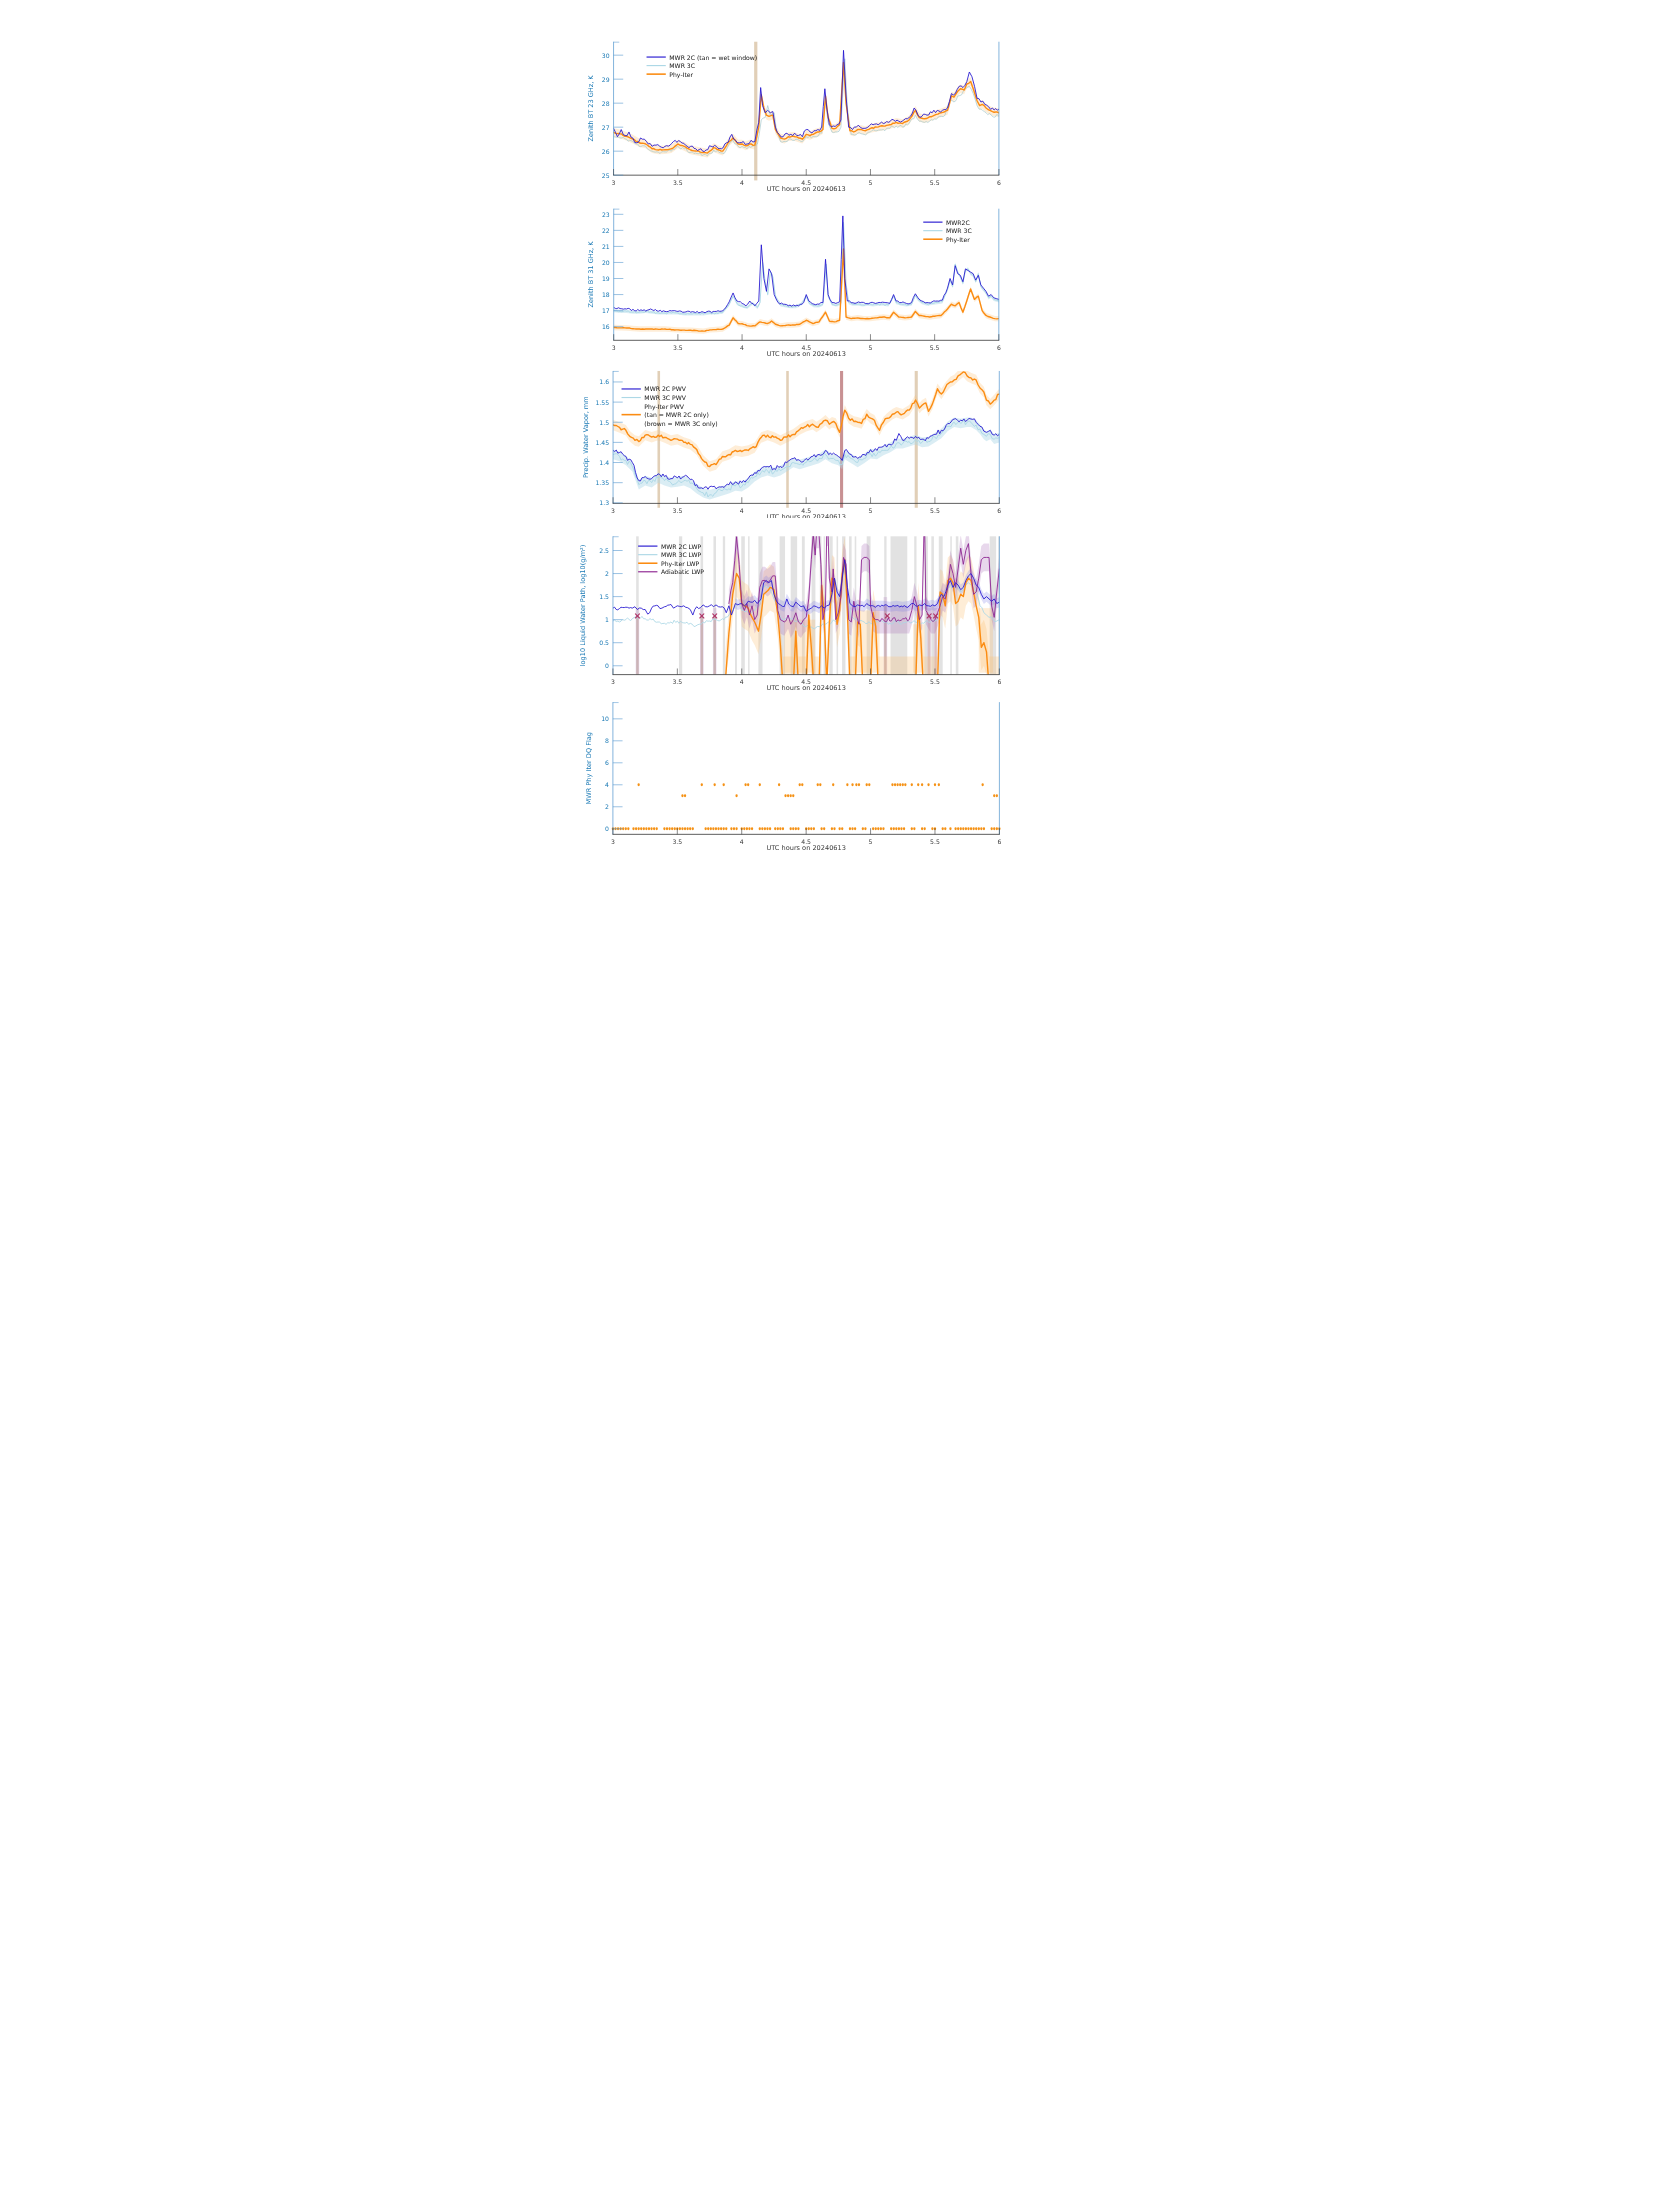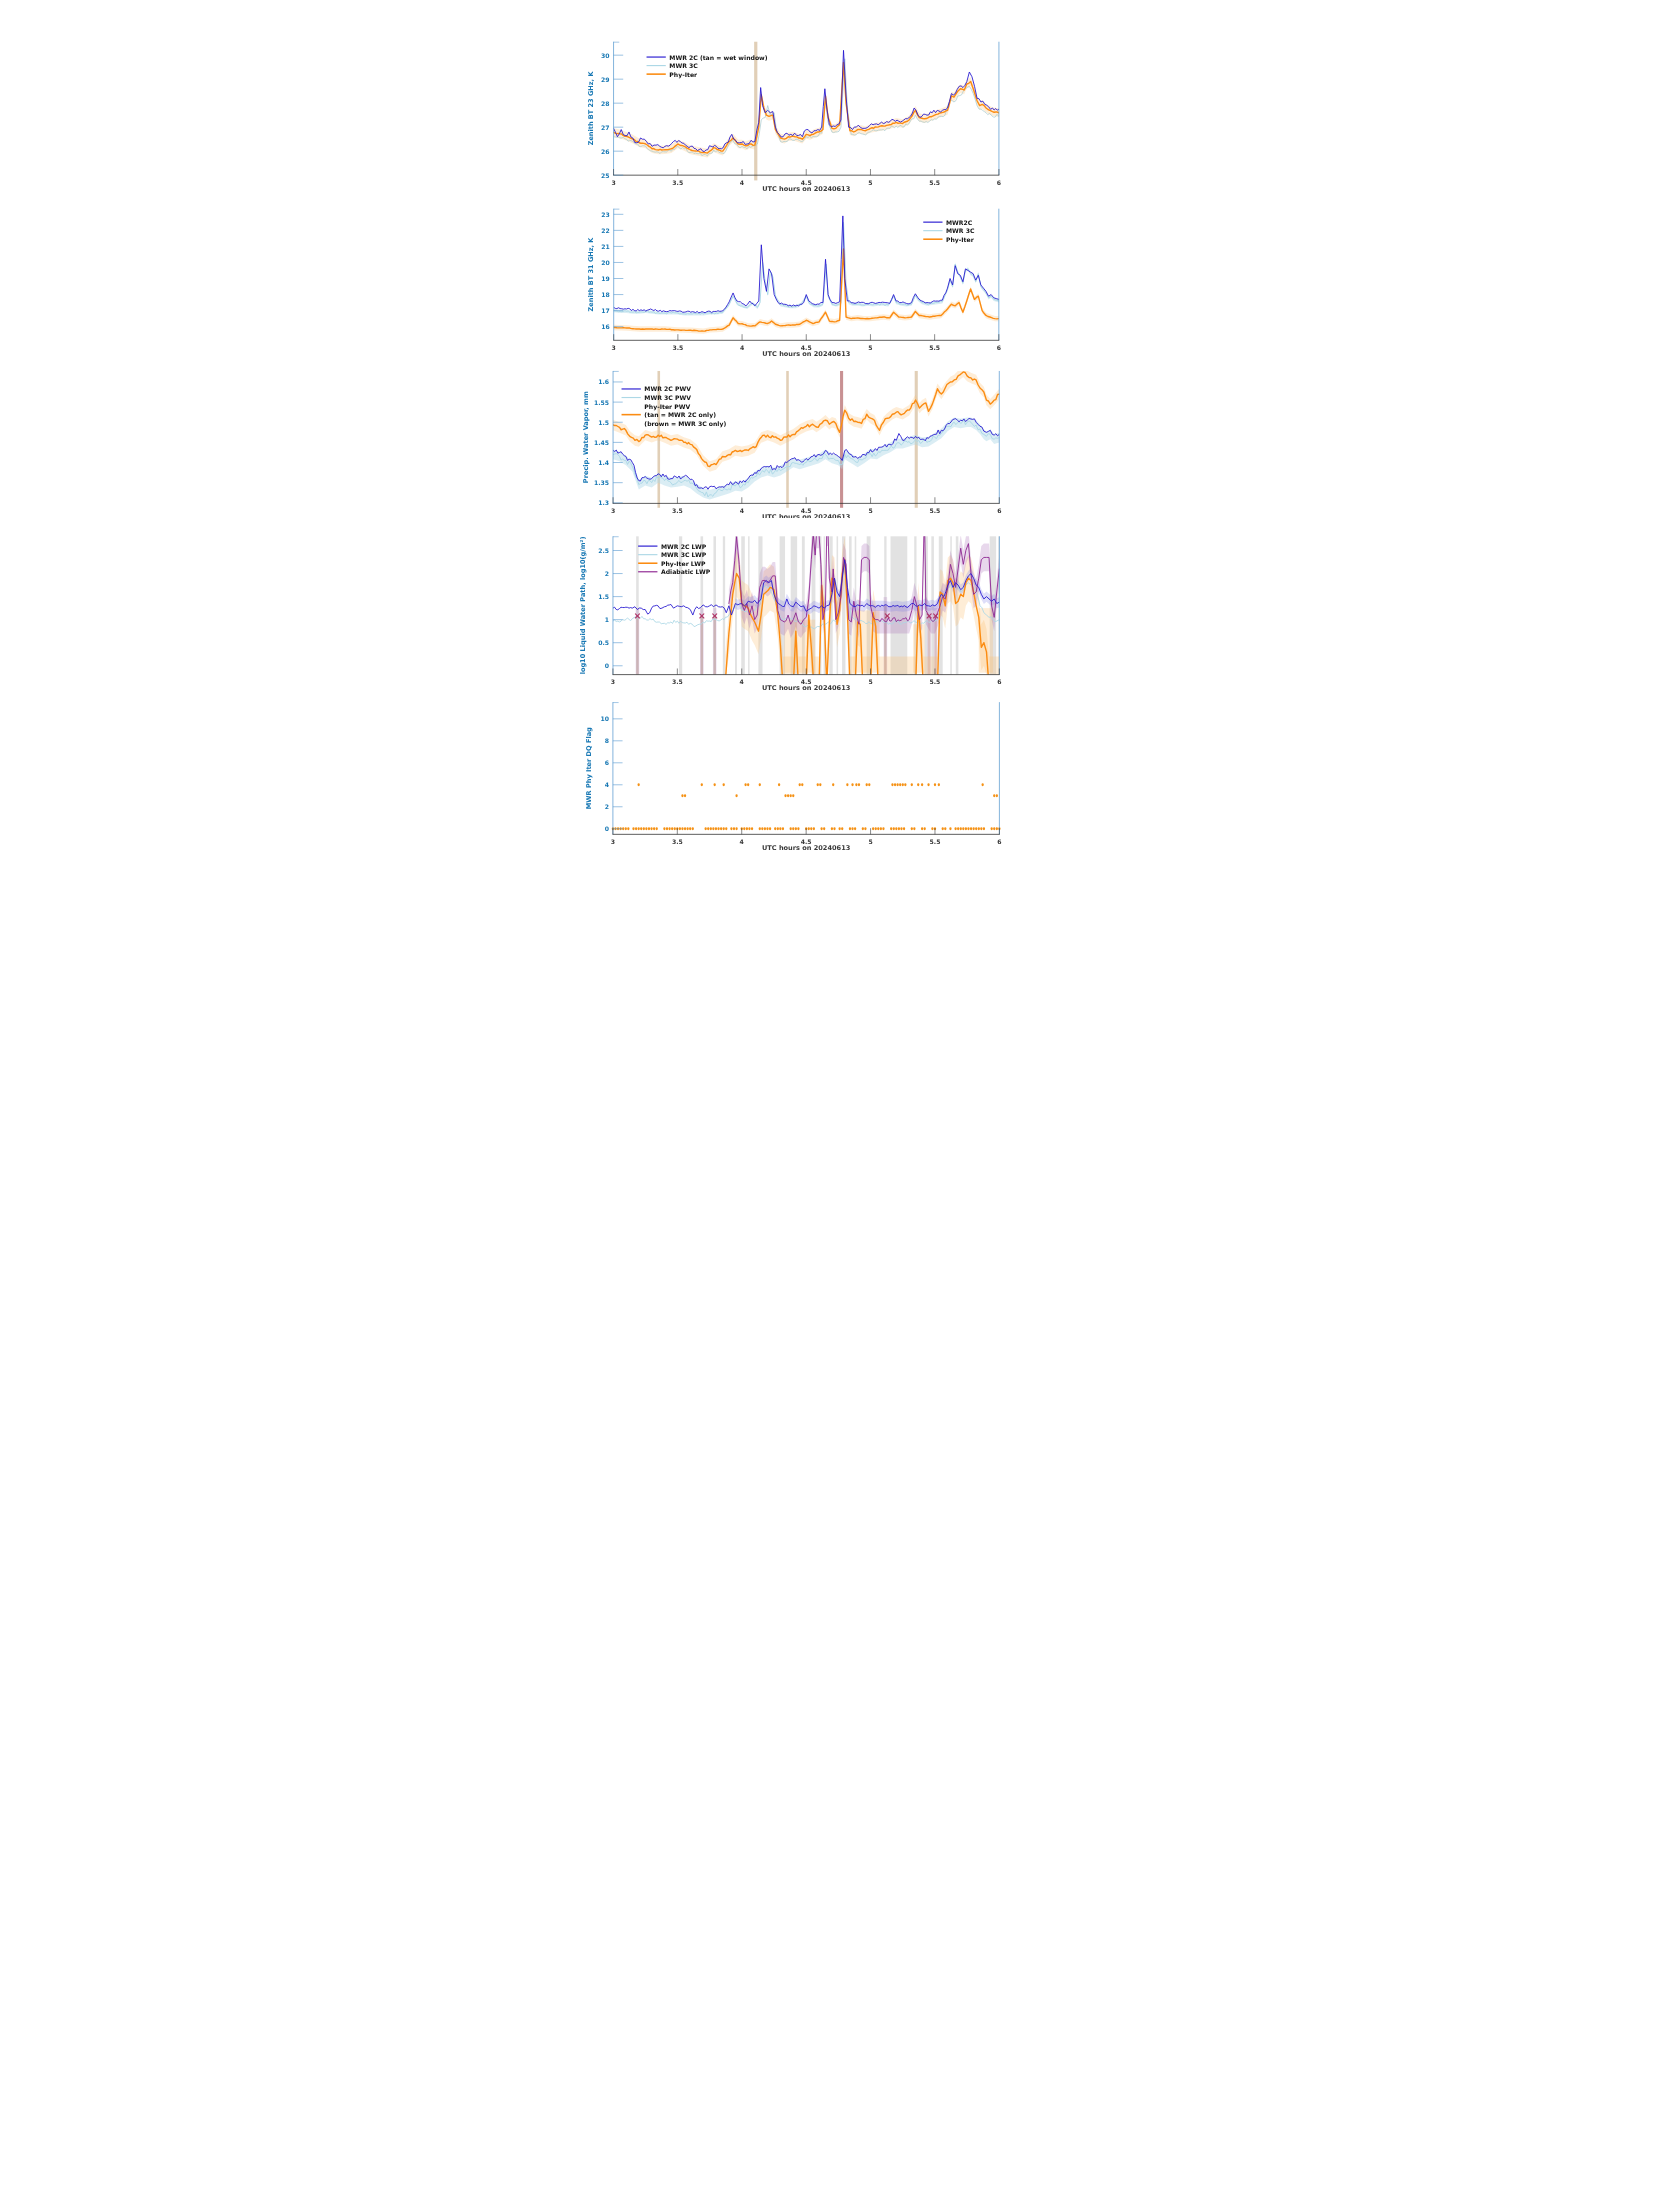--- a/index.html
+++ b/index.html
@@ -1,18 +1,18 @@
 <!DOCTYPE html>
 <html style="font-size:7px"><head>
 <meta charset="utf-8">
 <style>
   html,body{margin:0;padding:0;background:#ffffff;}
   body{font-family:"DejaVu Sans",sans-serif;}
   .page{width:560px;margin:0 auto;background:#fff;padding-top:0.9px;}
-  figure.panel{margin:0;padding:0;font-weight:bold;}
+  figure.panel{margin:0;padding:0;}
   svg{display:block;}
 </style>
 </head>
 <body>
 
 <div class="page" aria-label="UTC hours on 20240613">
   <figure class="panel">
     <svg id="chart-0" width="560" height="194" viewBox="0 0 1275 443">
         <defs>
           <clipPath id="clip0">

